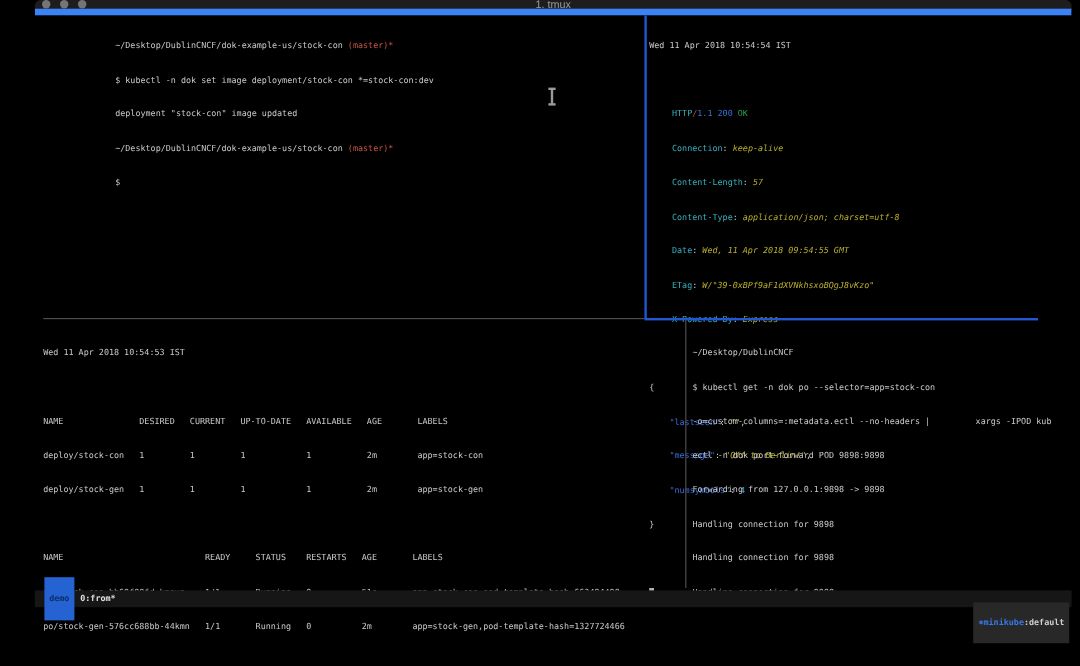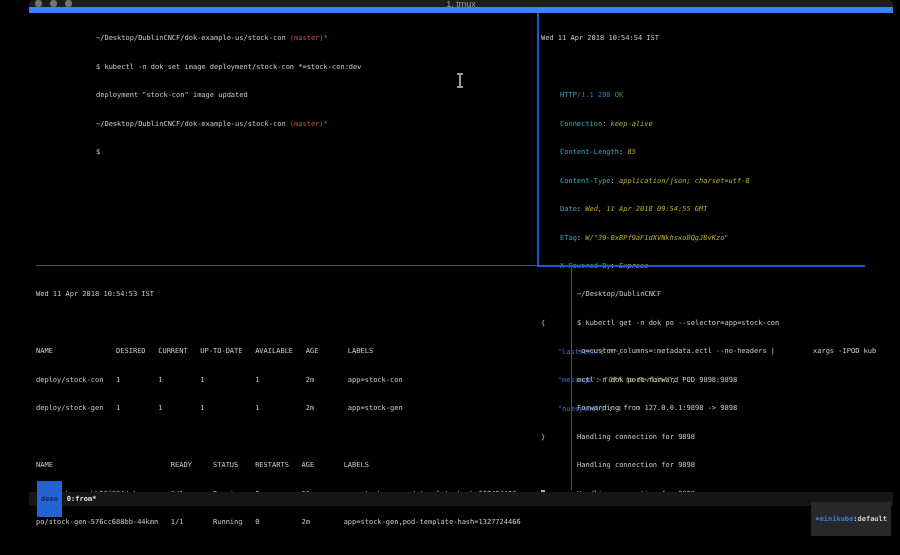--- a/index.html
+++ b/index.html
@@ -71,21 +71,21 @@
     <div class="line">deployment "stock-con" image updated</div>
     <div class="line"><span>~/Desktop/DublinCNCF/dok-example-us/stock-con</span><span class="c-branch"> (master)</span><span class="c-branch">*</span></div>
     <div class="line">$</div>
   </div>
 
   <div class="pane" style="left:512px; top:15px; width:345px; height:250px;">
     <div class="line">Wed 11 Apr 2018 10:54:54 IST</div>
     <div class="line"></div>
     <div class="line"><span class="c-cyan">HTTP</span><span class="c-red">/</span><span class="c-blue">1.1 200</span><span class="c-green"> OK</span></div>
     <div class="line"><span class="c-cyan">Connection</span><span>: </span><span class="c-yellow">keep-alive</span></div>
-    <div class="line"><span class="c-cyan">Content-Length</span><span>: </span><span class="c-yellow">85</span></div>
+    <div class="line"><span class="c-cyan">Content-Length</span><span>: </span><span class="c-yellow">57</span></div>
     <div class="line"><span class="c-cyan">Content-Type</span><span>: </span><span class="c-yellow">application/json; charset=utf-8</span></div>
     <div class="line"><span class="c-cyan">Date</span><span>: </span><span class="c-yellow">Wed, 11 Apr 2018 09:54:55 GMT</span></div>
     <div class="line"><span class="c-cyan">ETag</span><span>: </span><span class="c-yellow">W/"39-0xBPf9aF1dXVNkhsxoBQgJ8vKzo"</span></div>
     <div class="line"><span class="c-cyan">X-Powered-By</span><span>: </span><span class="c-yellow">Express</span></div>
     <div class="line"></div>
     <div class="line">{</div>
     <div class="line"><span class="c-blue">    "lastseen"</span><span>: </span><span class="c-yellow">""</span><span>,</span></div>
     <div class="line"><span class="c-blue">    "message"</span><span>: </span><span class="c-yellow">"Off to Berlin!"</span><span>,</span></div>
     <div class="line"><span class="c-blue">    "numsymbols"</span><span>: </span><span class="c-num">4</span><span></span></div>
     <div class="line">}</div>

